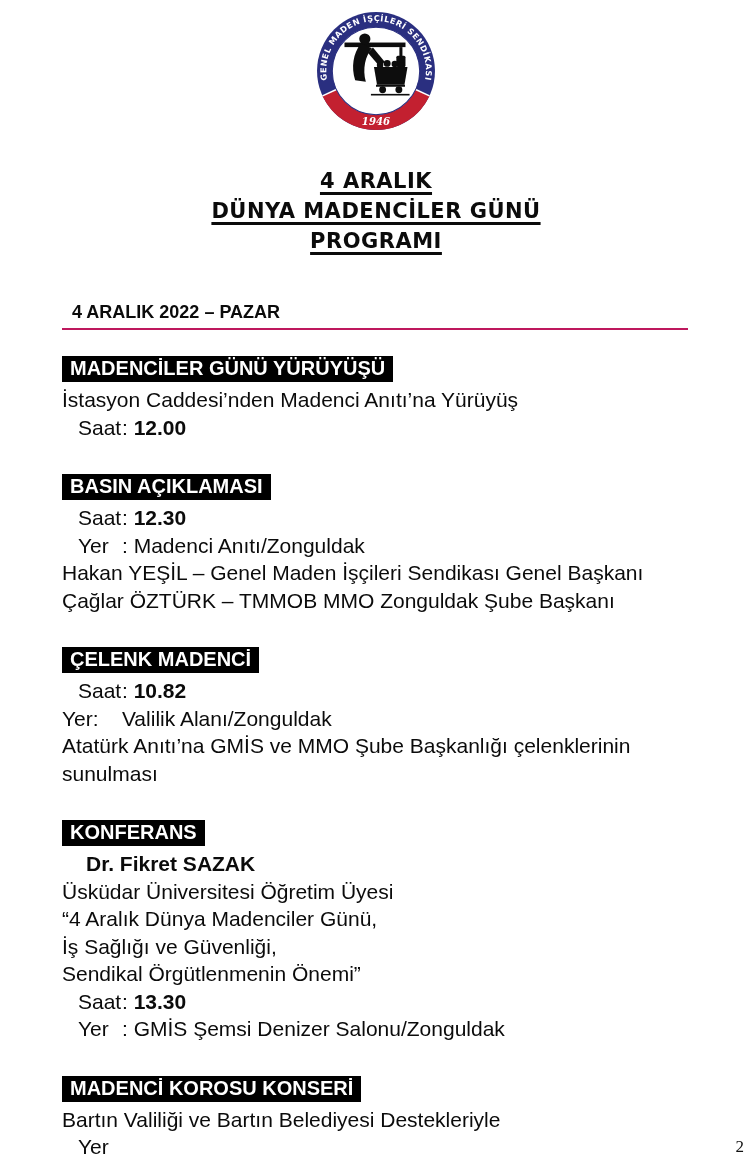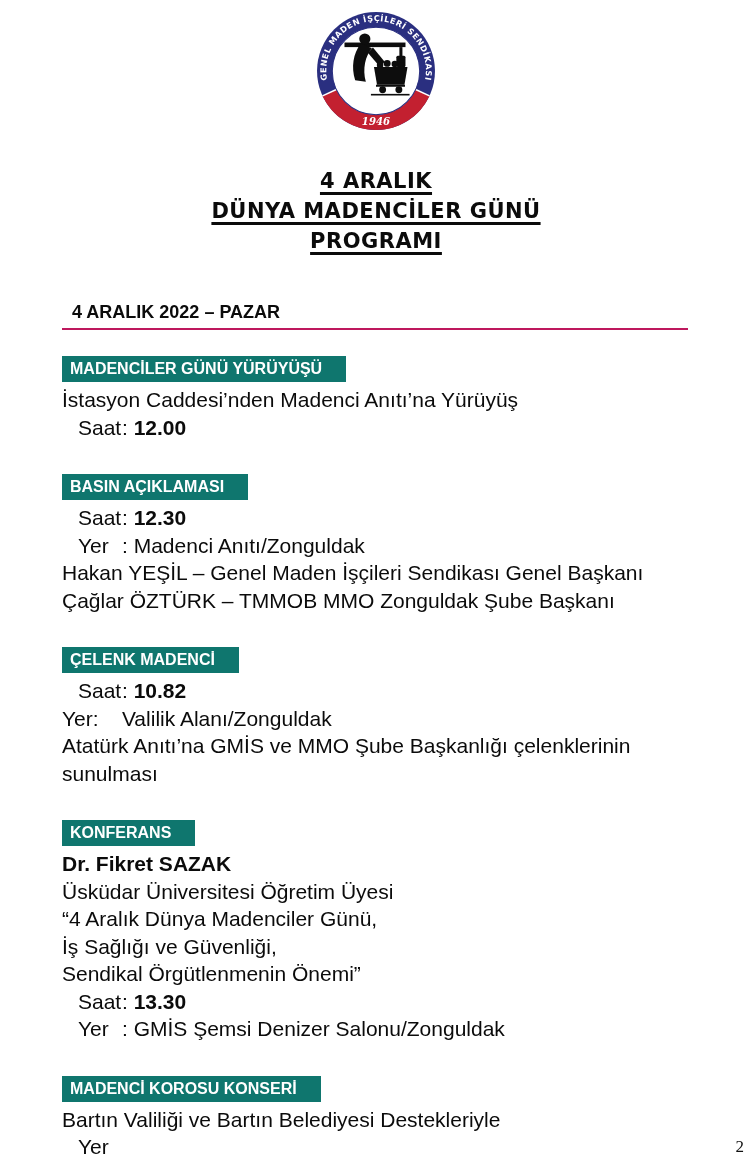--- a/index.html
+++ b/index.html
@@ -54,34 +54,34 @@
     border-bottom: 2px solid #be185d;
     width: 626px;
     box-sizing: border-box;
   }
 
   
   .section { margin-top: 33px; }
   .section:first-child { margin-top: 26px; }
   .badge {
     display: inline-block;
-    background: #0f766e;
+    background: #000000;
     color: #ffffff;
     font-weight: bold;
-    font-size: 16px;
+    font-size: 20px;
     line-height: 21px;
-    padding: 2px 24px 3px 8px;
+    padding: 2px 8px 3px 8px;
     margin-bottom: 4px;
   }
   .line {
     font-size: 21px;
     line-height: 27.5px;
     white-space: pre-wrap;
   }
-  .line.bold { font-weight: bold; }
+  .line.bold { font-weight: bold; margin-left: 24px; }
   .kv-label {
     display: inline-block;
     width: 44px;
     margin-left: 16px;
   }
   .kv-value.bold { font-weight: bold; }
 
   
   .page-number {
     position: absolute;

